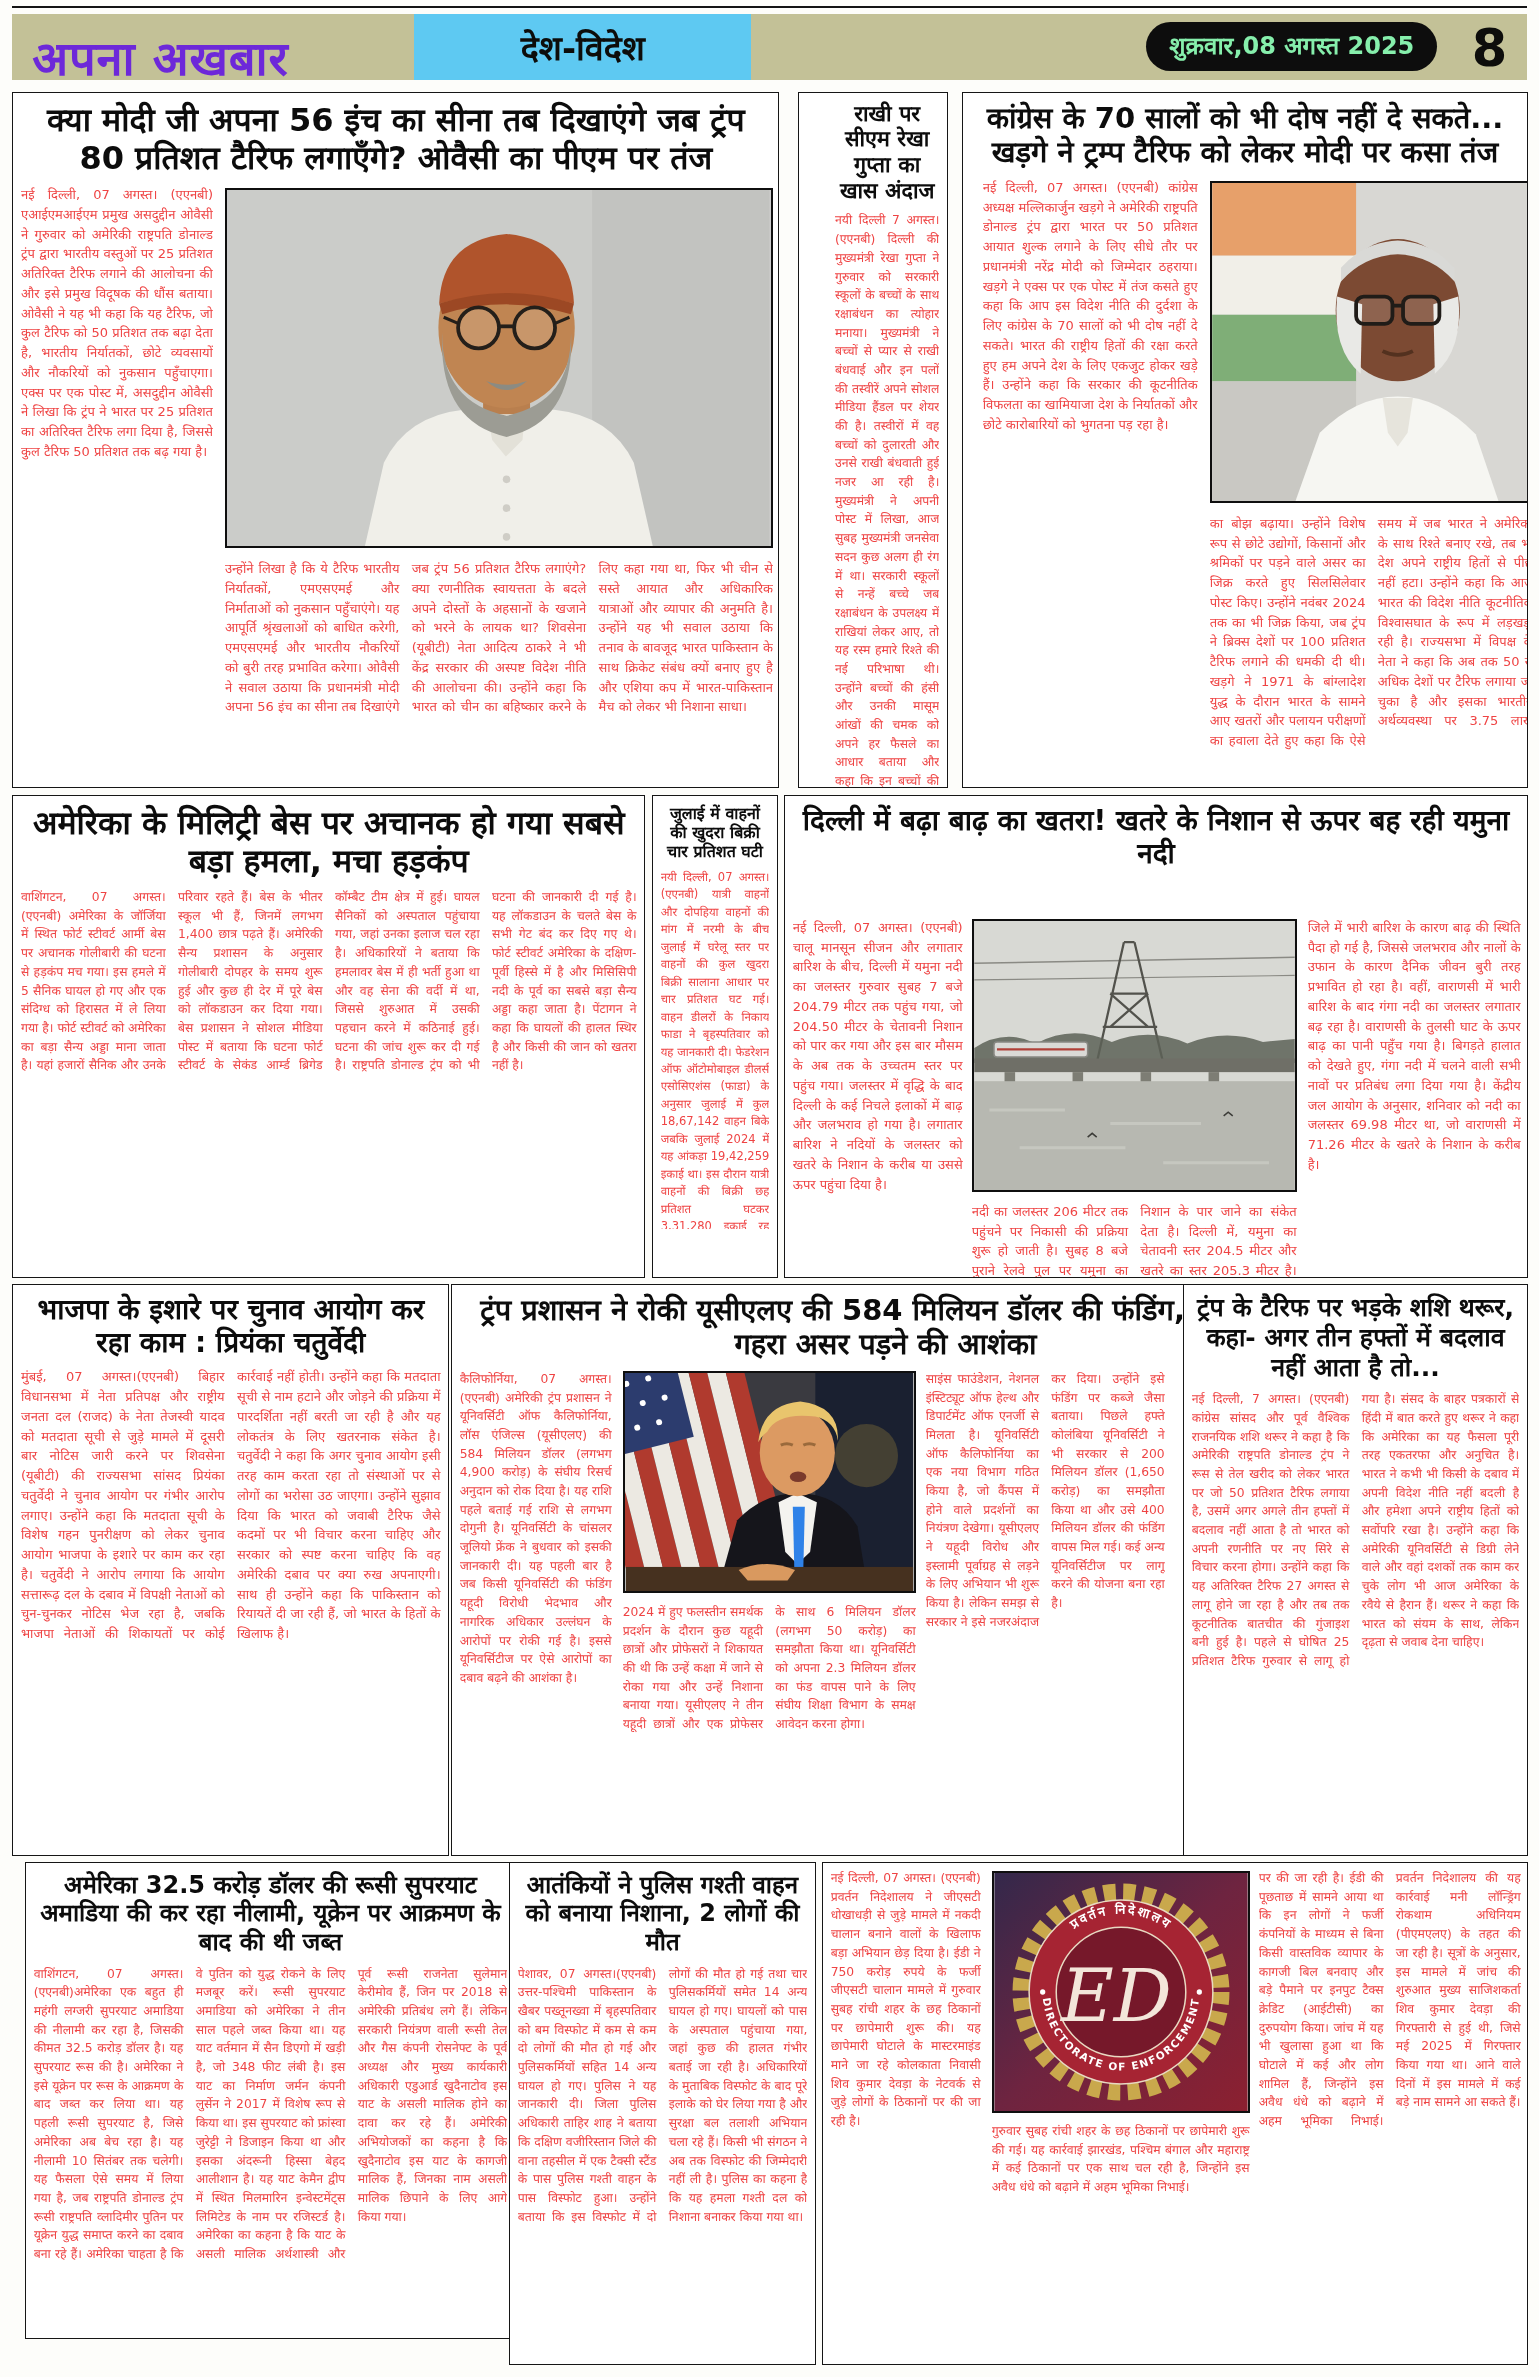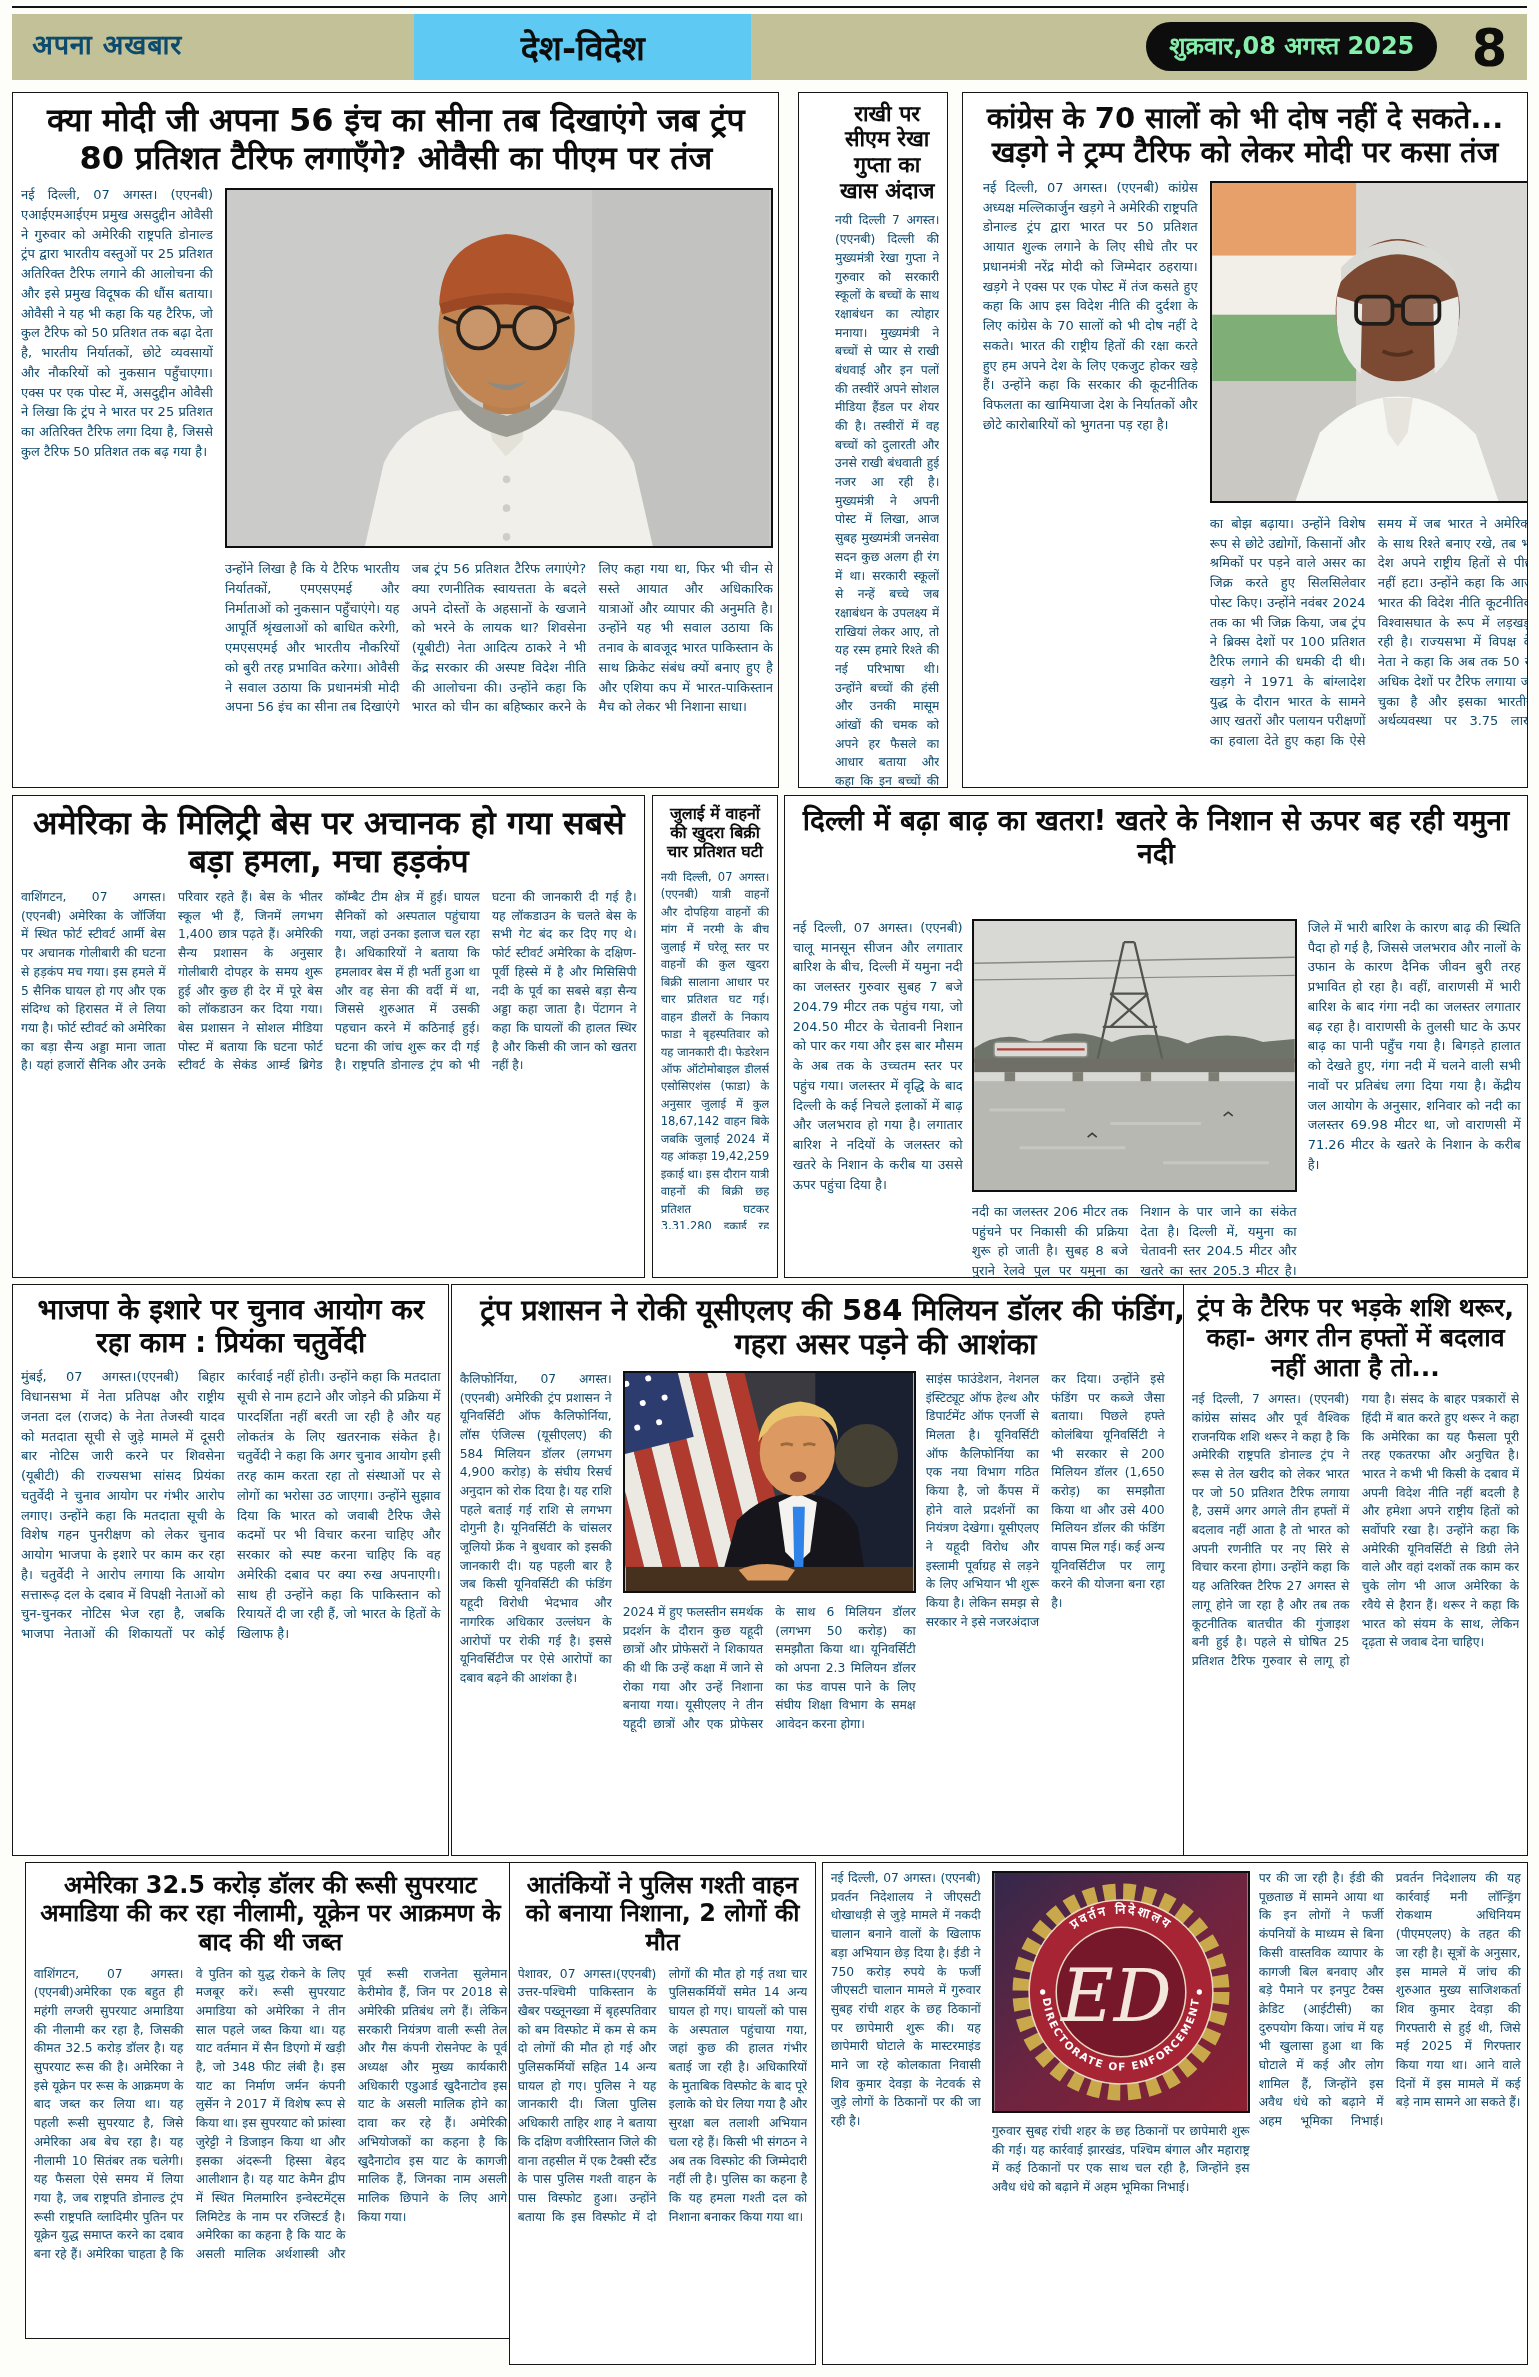--- a/index.html
+++ b/index.html
@@ -1,29 +1,29 @@
 <!DOCTYPE html>
 <html style="font-size:12.3px"><head>
 <meta charset="utf-8">
 <style>
   html,body{margin:0;padding:0;background:#e9e8e2;}
   .page{position:relative;width:1540px;height:2377px;background:#fdfdfa;margin:0 auto;overflow:hidden;
         font-family:"DejaVu Sans",sans-serif;color:#1c1c1c;}
   .toprule{position:absolute;left:12.3px;top:6.1px;width:1515px;height:2.3px;background:#141414;}
   .masthead{position:absolute;left:12.3px;top:14px;width:1515px;height:66px;background:#c3c197;}
-  .brand{position:absolute;left:20px;top:10.7px;font-size:27px;font-weight:900;letter-spacing:0.8px;color:#0c4a6e;}
+  .brand{position:absolute;left:20px;top:10.7px;font-size:47px;font-weight:900;letter-spacing:0.8px;color:#6d28d9;}
   .sectionbox{position:absolute;left:402px;top:0;width:337px;height:66px;background:#5ec9f2;
               display:flex;align-items:center;justify-content:center;font-size:34px;font-weight:900;color:#0d0d0b;}
   .datepill{position:absolute;right:90px;top:8.4px;height:49px;line-height:49px;padding:0 23px;border-radius:26px;
             background:#0d0d0d;color:#86efac;font-size:24px;font-weight:bold;}
   .pagenum{position:absolute;right:20px;top:4.6px;font-size:51px;font-weight:900;color:#0d0d0b;}
 
   .art{position:absolute;border:1.5px solid #161616;background:#fff;box-sizing:border-box;padding:6.1px 7.7px;overflow:hidden;}
   .hl{font-weight:900;text-align:center;line-height:1.2;margin:1.5px 3.1px 7.7px;color:#0c0c0c;}
-  .body{font-size:13px;line-height:1.52;text-align:justify;color:#0c4a6e;}
+  .body{font-size:13px;line-height:1.52;text-align:justify;color:#ef4444;}
   .small{font-size:12.3px;}
   .cols2{column-count:2;column-gap:12.3px;}
   .cols3{column-count:3;column-gap:12.3px;}
   .cols4{column-count:4;column-gap:12.3px;}
   .content{position:relative;}
   .abs{position:absolute;box-sizing:border-box;overflow:hidden;}
   .photo{position:absolute;border:2.3px solid #0f0f0f;box-sizing:border-box;background:#ccc;}
   .photo svg{display:block;width:100%;height:100%;}
 </style>
 </head>

